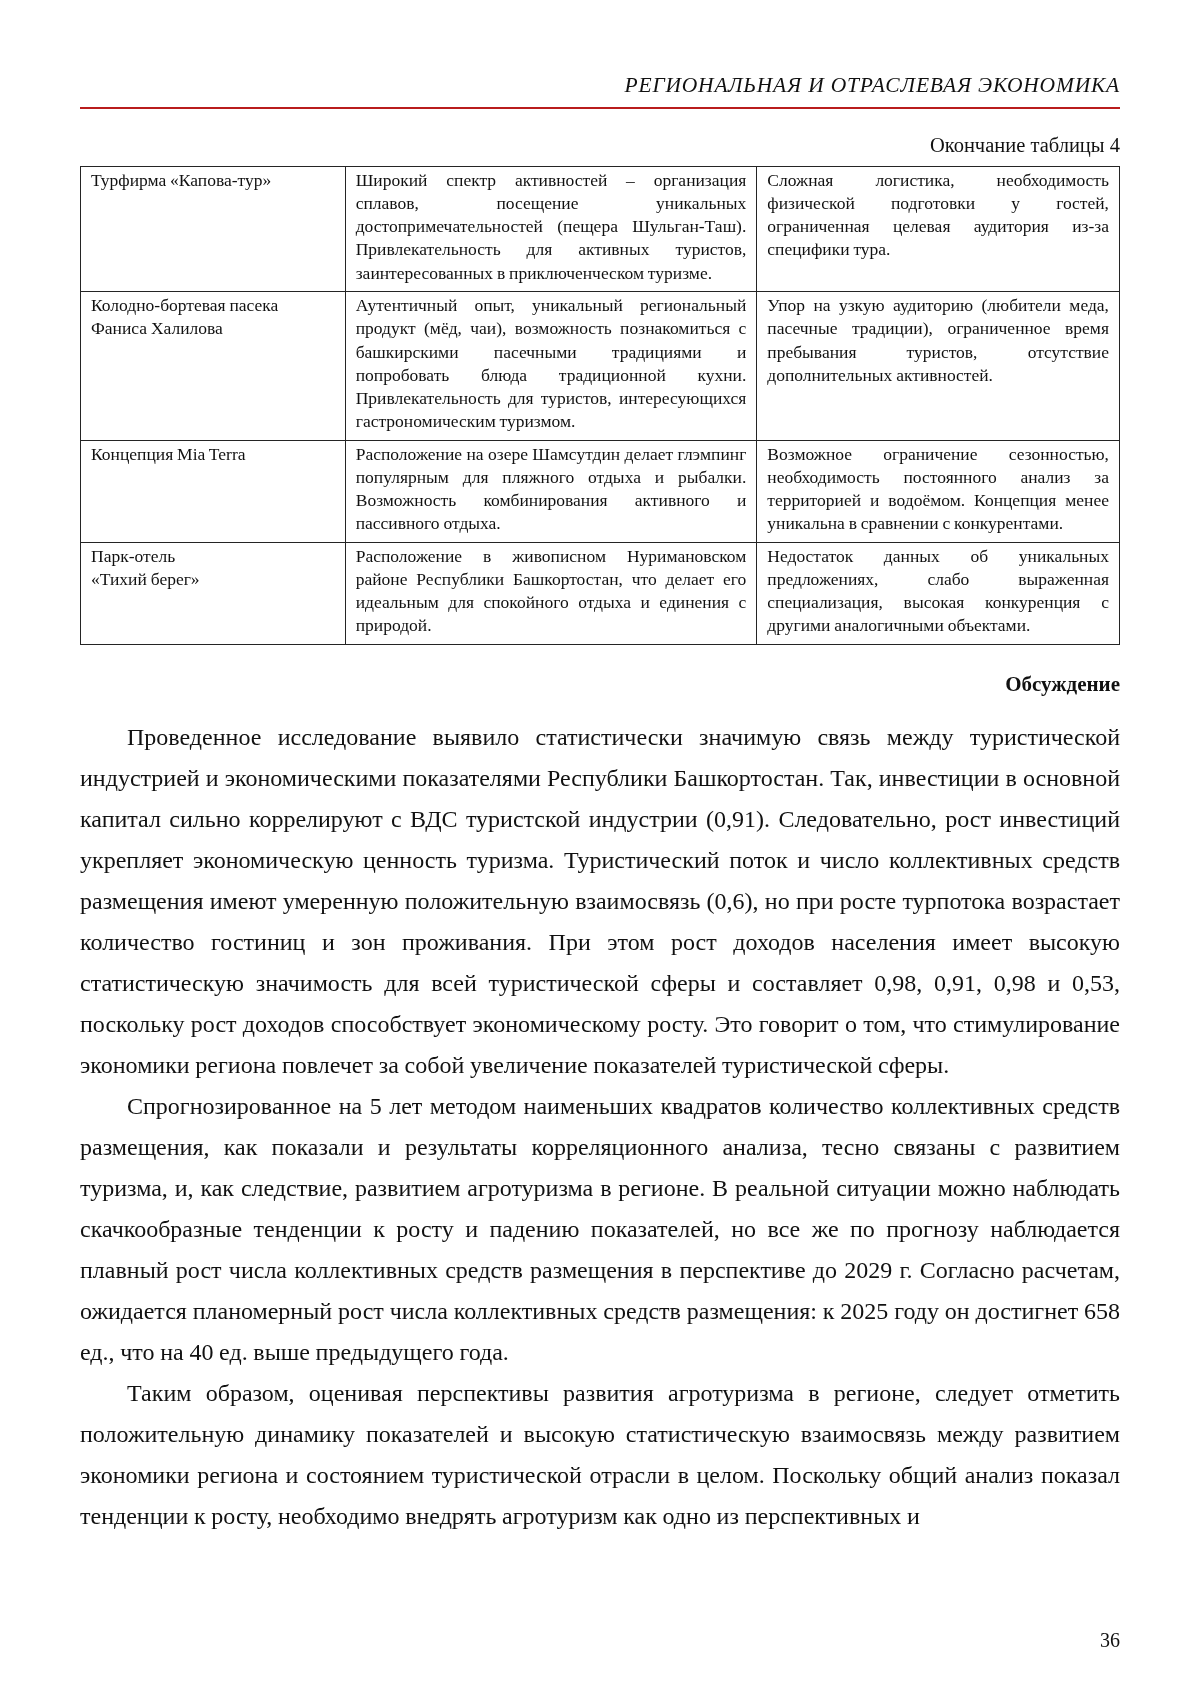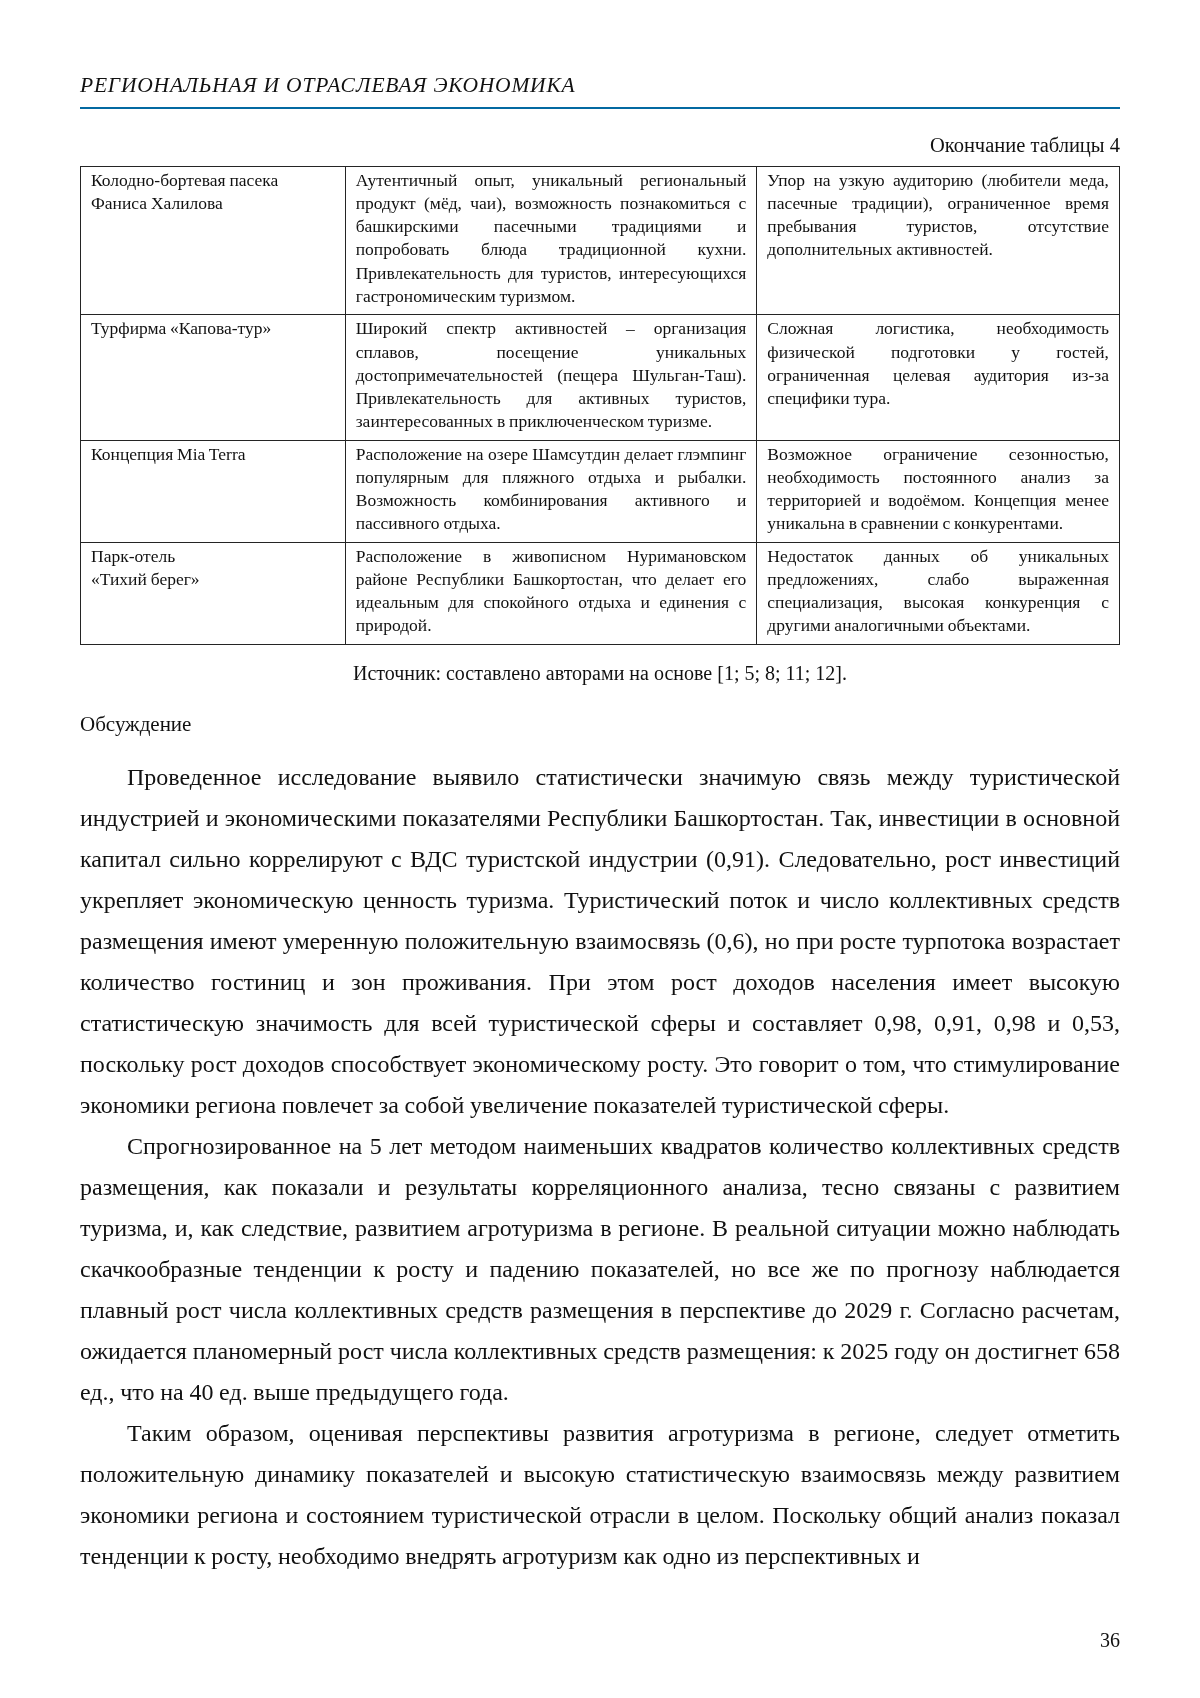--- a/index.html
+++ b/index.html
@@ -13,26 +13,26 @@
     width: 1200px;
     height: 1698px;
     box-sizing: border-box;
     padding: 74px 80px 46px 80px;
     display: flex;
     flex-direction: column;
     overflow: hidden;
     background: #ffffff;
   }
   .running-head {
-    text-align: left;
+    text-align: right;
     font-style: italic;
     font-size: 21.5px;
     letter-spacing: 0.8px;
     padding-bottom: 9px;
-    border-bottom: 2px solid #0369a1;
+    border-bottom: 2px solid #b91c1c;
     line-height: 1.1;
   }
   .continuation-note {
     text-align: right;
     font-size: 20.5px;
     margin-top: 25px;
     margin-bottom: 9px;
   }
   table.swot {
     width: 100%;
@@ -57,22 +57,22 @@
     hyphens: none;
   }
   table.swot td.col-strength { width: 40%; }
   table.swot td.col-weakness { width: 35%; }
   .source-note {
     text-align: center;
     font-size: 20px;
     margin-top: 17px;
   }
   .section-heading {
-    text-align: left;
-    font-weight: normal;
+    text-align: right;
+    font-weight: bold;
     font-size: 21px;
     margin-top: 27px;
     margin-bottom: 20px;
   }
   .body-para {
     font-size: 24px;
     line-height: 41px;
     text-align: justify;
     text-indent: 47px;
     margin: 0;
@@ -92,44 +92,43 @@
 
 <div class="page">
 
   <div class="running-head">РЕГИОНАЛЬНАЯ И ОТРАСЛЕВАЯ ЭКОНОМИКА</div>
 
   <div class="continuation-note">Окончание таблицы 4</div>
 
   <table class="swot">
     <tbody>
       <tr>
+        <td class="col-name">Турфирма «Капова-тур»</td>
+        <td class="col-strength">Широкий спектр активностей – организация сплавов, посещение уникальных достопримечательностей (пещера Шульган-Таш). Привлекательность для активных туристов, заинтересованных в приключенческом туризме.</td>
+        <td class="col-weakness">Сложная логистика, необходимость физической подготовки у гостей, ограниченная целевая аудитория из-за специфики тура.</td>
+      </tr>
+      <tr>
         <td class="col-name">Колодно-бортевая пасека Фаниса Халилова</td>
         <td class="col-strength">Аутентичный опыт, уникальный региональный продукт (мёд, чаи), возможность познакомиться с башкирскими пасечными традициями и попробовать блюда традиционной кухни. Привлекательность для туристов, интересующихся гастрономическим туризмом.</td>
         <td class="col-weakness">Упор на узкую аудиторию (любители меда, пасечные традиции), ограниченное время пребывания туристов, отсутствие дополнительных активностей.</td>
-      </tr>
-      <tr>
-        <td class="col-name">Турфирма «Капова-тур»</td>
-        <td class="col-strength">Широкий спектр активностей – организация сплавов, посещение уникальных достопримечательностей (пещера Шульган-Таш). Привлекательность для активных туристов, заинтересованных в приключенческом туризме.</td>
-        <td class="col-weakness">Сложная логистика, необходимость физической подготовки у гостей, ограниченная целевая аудитория из-за специфики тура.</td>
       </tr>
       <tr>
         <td class="col-name">Концепция Mia Terra</td>
         <td class="col-strength">Расположение на озере Шамсутдин делает глэмпинг популярным для пляжного отдыха и рыбалки. Возможность комбинирования активного и пассивного отдыха.</td>
         <td class="col-weakness">Возможное ограничение сезонностью, необходимость постоянного анализ за территорией и водоёмом. Концепция менее уникальна в сравнении с конкурентами.</td>
       </tr>
       <tr>
         <td class="col-name">Парк-отель
 «Тихий берег»</td>
         <td class="col-strength">Расположение в живописном Нуримановском районе Республики Башкортостан, что делает его идеальным для спокойного отдыха и единения с природой.</td>
         <td class="col-weakness">Недостаток данных об уникальных предложениях, слабо выраженная специализация, высокая конкуренция с другими аналогичными объектами.</td>
       </tr>
     </tbody>
   </table>
 
-  <div class="source-note">Источник: составлено авторами на основе [1; 5; 8; 11; 12].</div>
 
   <div class="section-heading">Обсуждение</div>
 
   <p class="body-para">Проведенное исследование выявило статистически значимую связь между туристической индустрией и экономическими показателями Республики Башкортостан. Так, инвестиции в основной капитал сильно коррелируют с ВДС туристской индустрии (0,91). Следовательно, рост инвестиций укрепляет экономическую ценность туризма. Туристический поток и число коллективных средств размещения имеют умеренную положительную взаимосвязь (0,6), но при росте турпотока возрастает количество гостиниц и зон проживания. При этом рост доходов населения имеет высокую статистическую значимость для всей туристической сферы и составляет 0,98, 0,91, 0,98 и 0,53, поскольку рост доходов способствует экономическому росту. Это говорит о том, что стимулирование экономики региона повлечет за собой увеличение показателей туристической сферы.</p>
   <p class="body-para">Спрогнозированное на 5 лет методом наименьших квадратов количество коллективных средств размещения, как показали и результаты корреляционного анализа, тесно связаны с развитием туризма, и, как следствие, развитием агротуризма в регионе. В реальной ситуации можно наблюдать скачкообразные тенденции к росту и падению показателей, но все же по прогнозу наблюдается плавный рост числа коллективных средств размещения в перспективе до 2029 г. Согласно расчетам, ожидается планомерный рост числа коллективных средств размещения: к 2025 году он достигнет 658 ед., что на 40 ед. выше предыдущего года.</p>
 
 
   <p class="body-para">Таким образом, оценивая перспективы развития агротуризма в регионе, следует отметить положительную динамику показателей и высокую статистическую взаимосвязь между развитием экономики региона и состоянием туристической отрасли в целом. Поскольку общий анализ показал тенденции к росту, необходимо внедрять агротуризм как одно из перспективных и</p>
 
   <div class="page-number">36</div>

